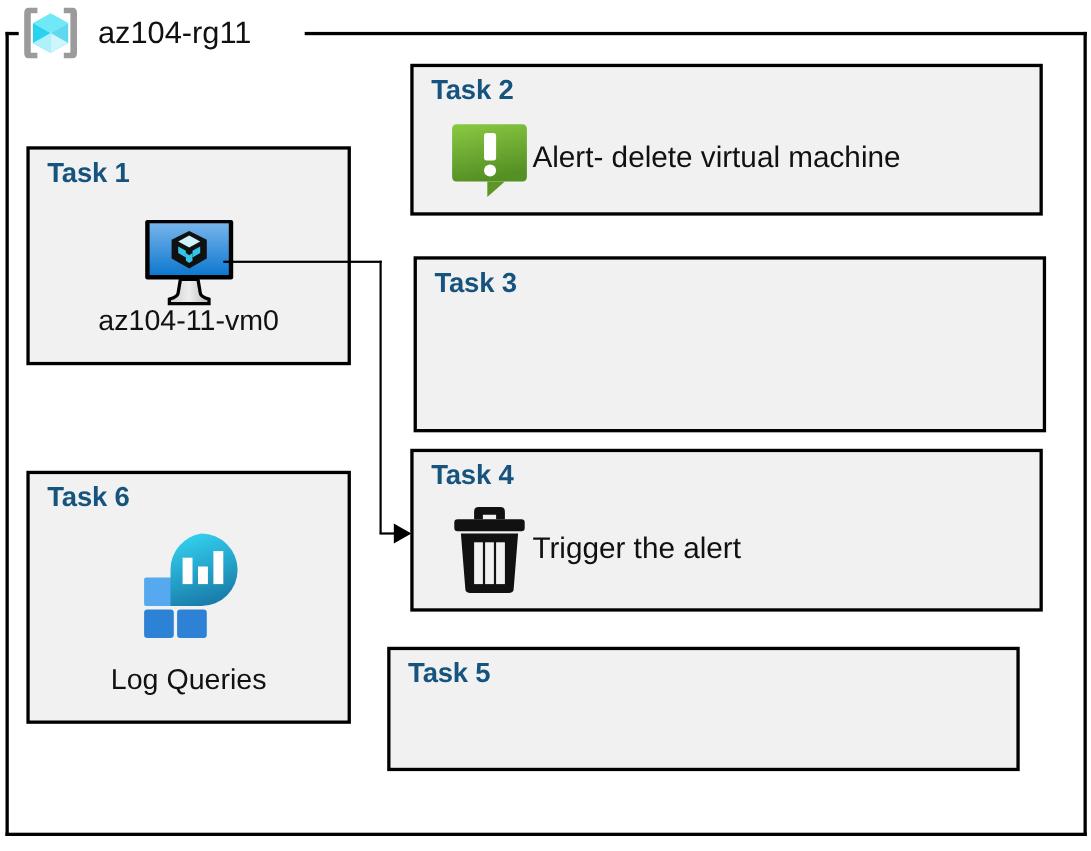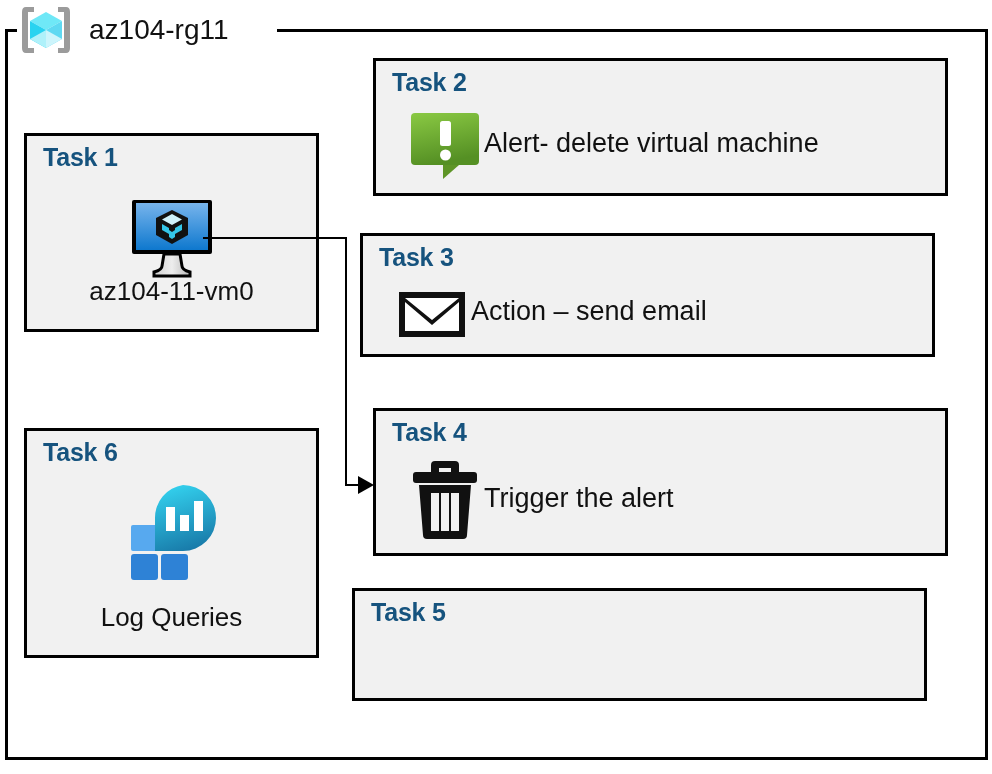--- a/index.html
+++ b/index.html
@@ -225,32 +225,22 @@
           <rect x="6" y="10" width="68" height="52" rx="4" fill="url(#alertGrad)"></rect>
           <path d="M38 62 L38 76 L54 62 Z" fill="#5E9527"></path>
           <rect x="35" y="18" width="11" height="25" rx="2.5" fill="#ffffff"></rect>
           <circle cx="40.5" cy="52" r="5.5" fill="#ffffff"></circle>
         </svg>
       </div>
       <div class="card-label">Alert- delete virtual machine</div>
     </div>
   </div>
 
-  <div class="card card-horz" style="left:360px; top:233px; width:575px; height:124px;">
+  <div class="card card-horz" style="left:376px; top:233px; width:575px; height:160px;">
     <div class="card-title">Task 3</div>
-    <div class="card-body">
-      <div class="card-icon">
-        <svg width="80" height="80" viewBox="0 0 80 80">
-          <rect x="7" y="21" width="66" height="45" fill="#111111"></rect>
-          <rect x="13" y="27" width="54" height="33" fill="#ffffff"></rect>
-          <path d="M13 27 L40 49 L67 27 L67 31 L40 54 L13 31 Z" fill="#111111"></path>
-        </svg>
-      </div>
-      <div class="card-label">Action – send email</div>
-    </div>
   </div>
 
   <div class="card card-horz" style="left:373px; top:408px; width:575px; height:148px;">
     <div class="card-title">Task 4</div>
     <div class="card-body">
       <div class="card-icon">
         <svg width="80" height="86" viewBox="0 0 80 86">
 
           <path d="M30 6 L50 6 Q54 6 54 10 L54 17 L46 17 L46 13 L34 13 L34 17 L26 17 L26 10 Q26 6 30 6 Z" fill="#111111"></path>
 

